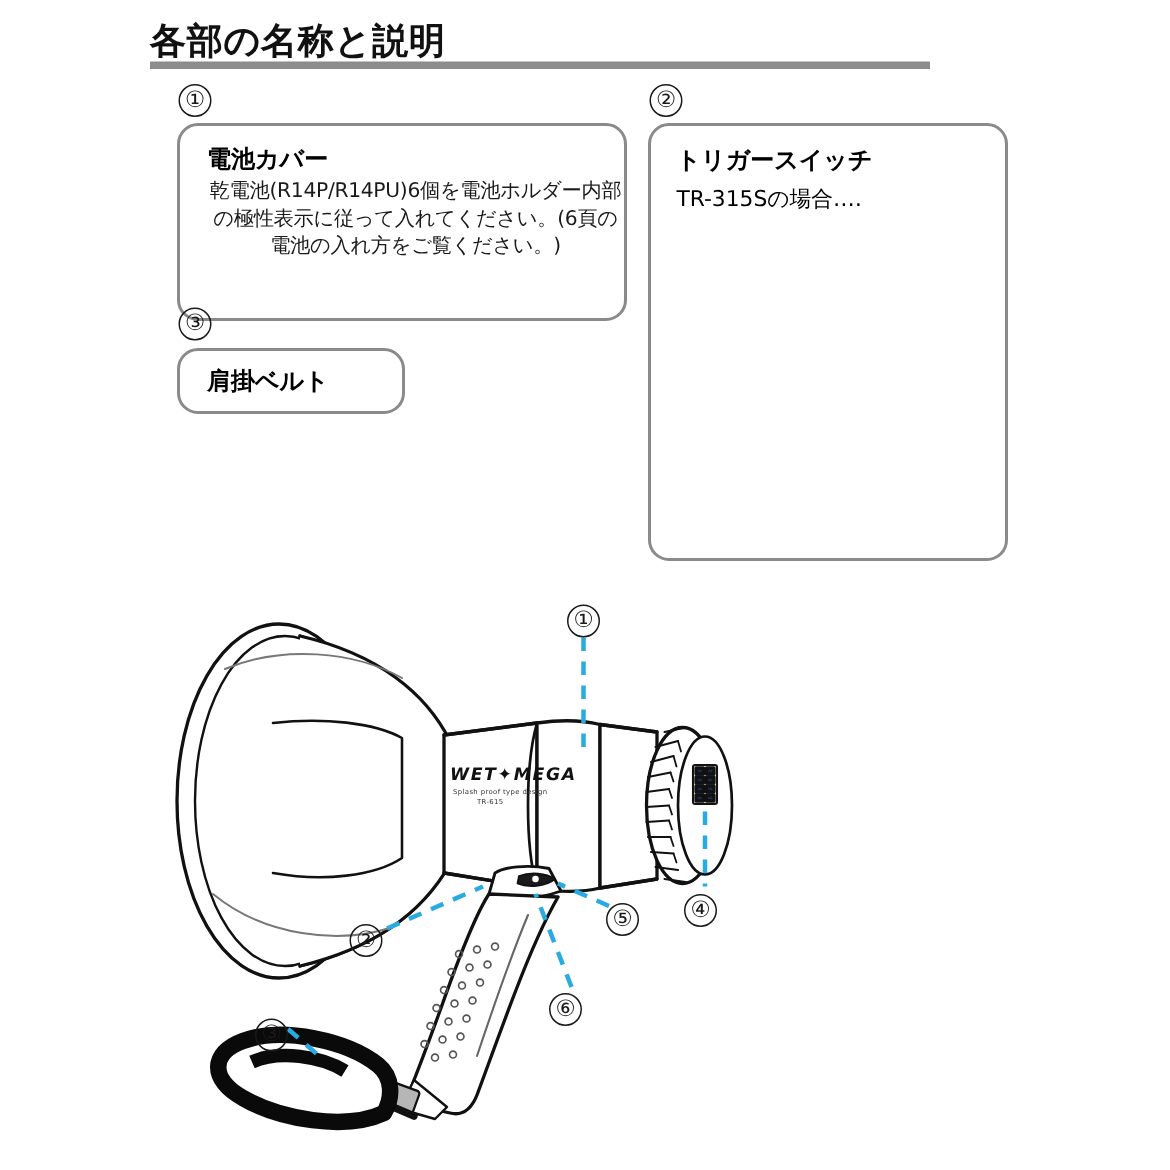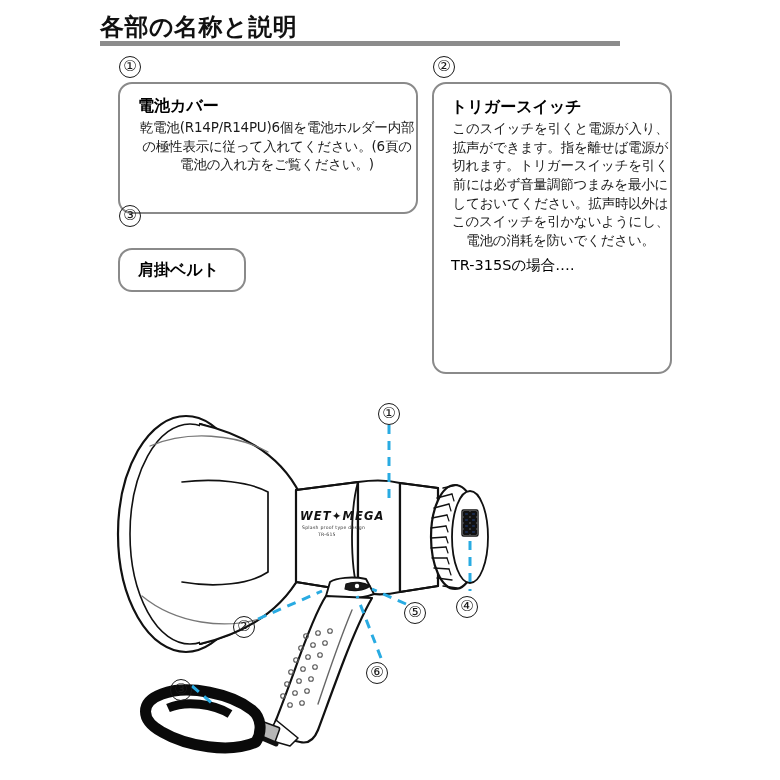--- a/index.html
+++ b/index.html
@@ -81,21 +81,21 @@
   .box-subheading {
     font-size: 14.5px;
     font-weight: normal;
     color: #000000;
     margin: 7px 0 1px 0;
     line-height: 1.25;
   }
 
   #box-1 { left: 118px; top: 82px;  width: 300px; height: 132px; padding: 12px 0 0 18px; }
   #box-2 { left: 432px; top: 82px;  width: 240px; height: 292px; padding: 13px 0 0 17px; }
-  #box-3 { left: 118px; top: 248px; width: 128px; height: 44px;  }
+  #box-3 { left: 118px; top: 232px; width: 152px; height: 44px;  }
   #box-3 .box-heading {
     font-size: 16px;
     line-height: 40px;
     padding-left: 18px;
     margin: 0;
   }
 
   #num-1 { left: 119px; top: 56px; }
   #num-2 { left: 433px; top: 56px; }
   #num-3 { left: 119px; top: 205px; }
@@ -125,21 +125,20 @@
 
 <div class="circled-num" id="num-1">①</div>
 <div class="callout-box" id="box-1">
   <p class="box-heading">電池カバー</p>
   <p class="box-body">乾電池(R14P/R14PU)6個を電池ホルダー内部の極性表示に従って入れてください。(6頁の電池の入れ方をご覧ください。)</p>
 </div>
 
 <div class="circled-num" id="num-2">②</div>
 <div class="callout-box" id="box-2">
   <p class="box-heading">トリガースイッチ</p>
-  <p class="box-body">このスイッチを引くと電源が入り、拡声ができます。指を離せば電源が切れます。トリガースイッチを引く前には必ず音量調節つまみを最小にしておいてください。拡声時以外はこのスイッチを引かないようにし、電池の消耗を防いでください。</p>
   <p class="box-subheading">TR-315Sの場合‥‥</p>
 </div>
 
 <div class="circled-num" id="num-3">③</div>
 <div class="callout-box" id="box-3">
   <p class="box-heading">肩掛ベルト</p>
 </div>
 
 <svg id="illustration" viewBox="0 0 780 394">
   <defs>

